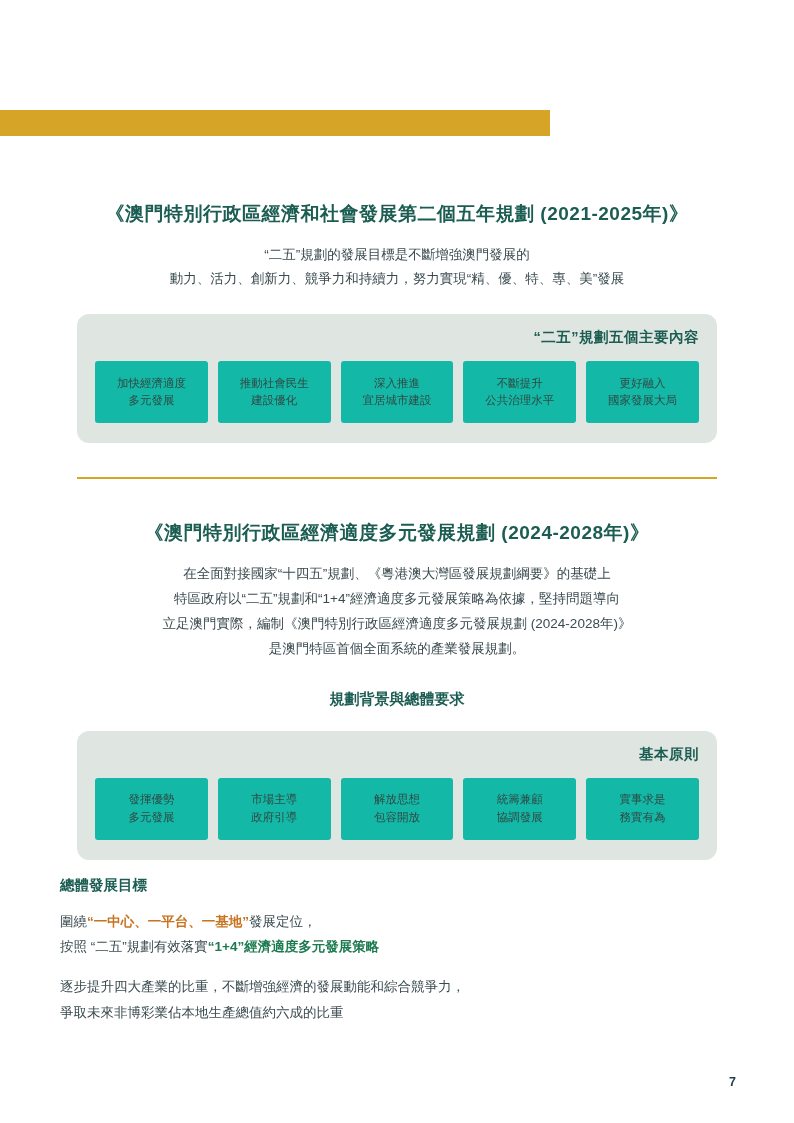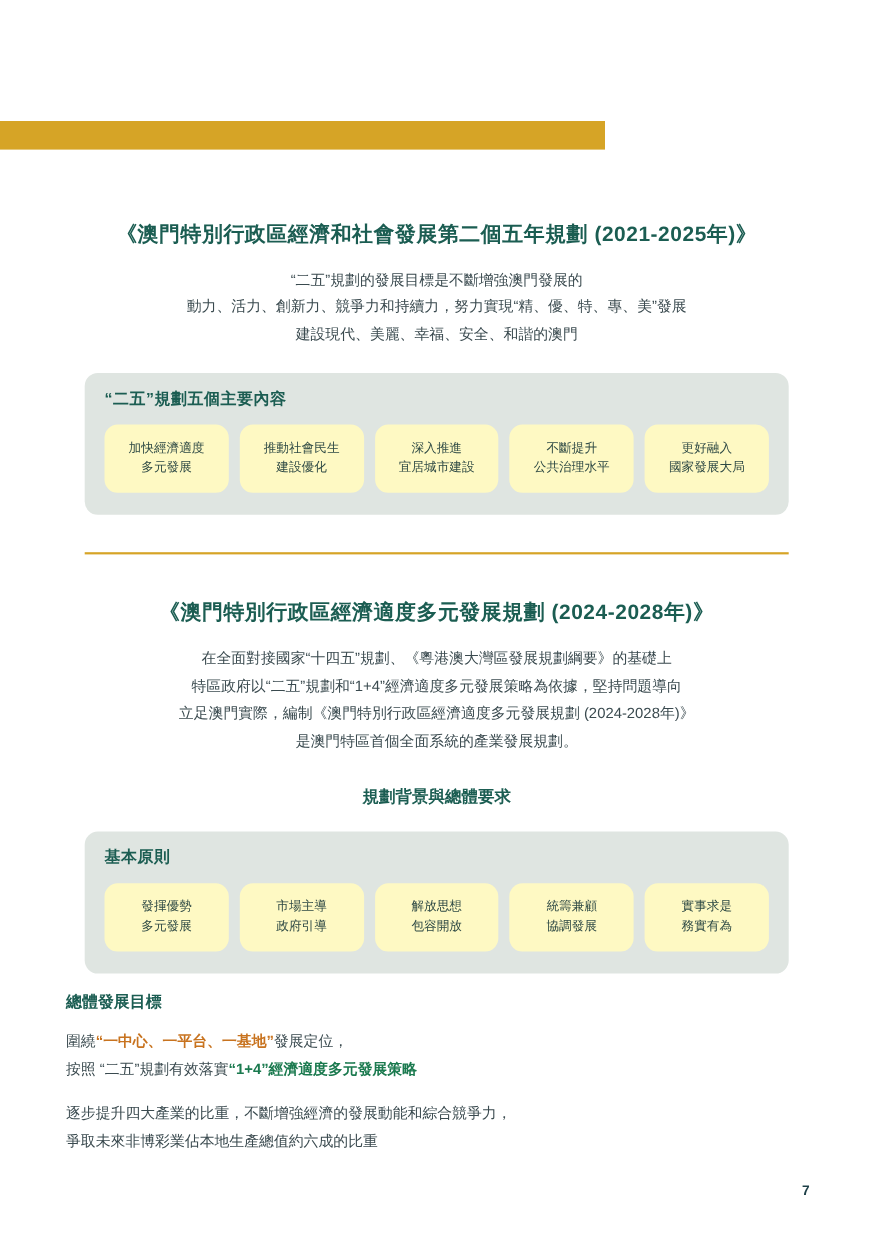--- a/index.html
+++ b/index.html
@@ -54,36 +54,36 @@
 
   
   .panel {
     margin: 22px auto 0 auto;
     background: #dfe5e1;
     border-radius: 12px;
     padding: 14px 18px 20px 18px;
     max-width: 640px;
   }
   .panel-head {
-    text-align: left;
+    text-align: right;
     font-size: 14.5px;
     font-weight: bold;
     color: #1b5d52;
     margin-bottom: 14px;
     letter-spacing: .5px;
   }
   .cards {
     display: flex;
     gap: 10px;
     justify-content: center;
   }
   .card {
     flex: 1 1 0;
-    background: #fef9c3;
-    border-radius: 12px;
+    background: #14b8a6;
+    border-radius: 3px;
     min-height: 62px;
     display: flex;
     align-items: center;
     justify-content: center;
     text-align: center;
     font-size: 11.5px;
     line-height: 1.55;
     color: #2f4a45;
     padding: 6px 4px;
     white-space: pre-line;
@@ -141,21 +141,20 @@
 
   <div class="top-bar"></div>
 
   <div class="content">
 
     <div class="section-title">《澳門特別行政區經濟和社會發展第二個五年規劃 (2021-2025年)》</div>
 
     <div class="lead">
       <p>“二五”規劃的發展目標是不斷增強澳門發展的</p>
       <p>動力、活力、創新力、競爭力和持續力，努力實現“精、優、特、專、美”發展</p>
-      <p>建設現代、美麗、幸福、安全、和諧的澳門</p>
     </div>
 
     <div class="panel">
       <div class="panel-head">“二五”規劃五個主要內容</div>
       <div class="cards">
         <div class="card">加快經濟適度
 多元發展</div>
         <div class="card">推動社會民生
 建設優化</div>
         <div class="card">深入推進

